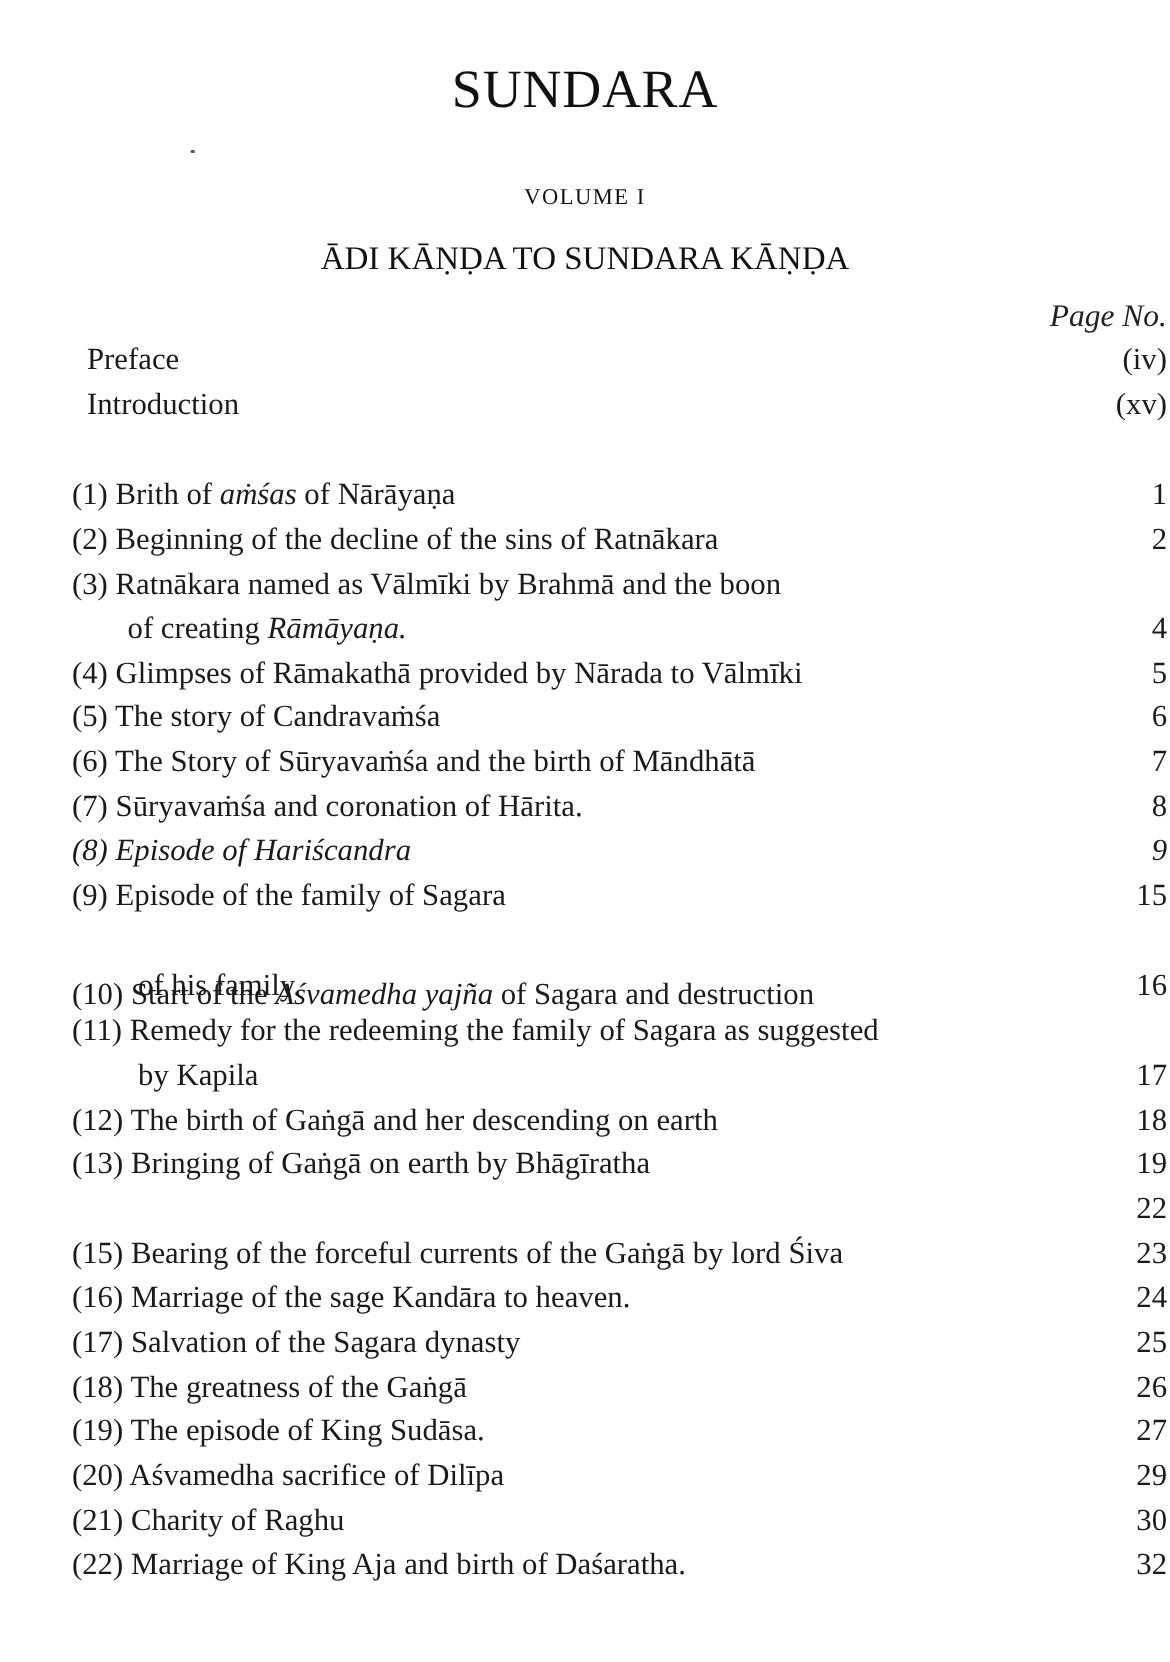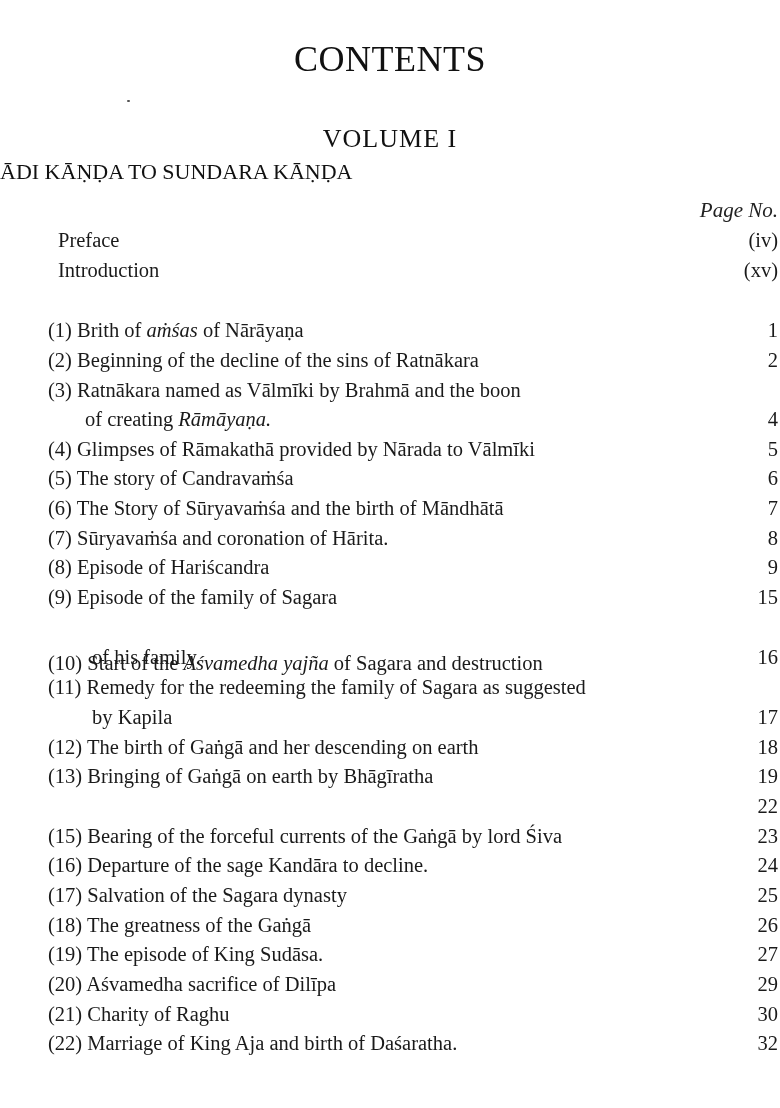--- a/index.html
+++ b/index.html
@@ -27,29 +27,29 @@
     text-align: center;
     font-size: 36px;
     letter-spacing: 0.5px;
     color: #111;
   }
   .volume {
     position: absolute;
     top: 124px;
     left: 0; width: 780px;
     text-align: center;
-    font-size: 26px;
+    font-size: 15px;
     letter-spacing: 1px;
     color: #111;
   }
   .volume-sub {
     position: absolute;
     top: 159px;
     left: 0; width: 780px;
-    text-align: left;
+    text-align: center;
     font-size: 22px;
     color: #111;
   }
   .pageno-head {
     position: absolute;
     top: 198px;
     right: 2px;
     font-size: 21px;
     font-style: italic;
     color: #222;
@@ -87,21 +87,21 @@
     width: 3px; height: 2px;
     background: #555;
     border-radius: 1px;
   }
 </style>
 </head>
 <body>
 
 <div class="page">
 
-  <div class="title">CONTENTS</div>
+  <div class="title">SUNDARA</div>
   <div class="speck" style="left:127px;top:100px;"></div>
 
   <div class="volume">VOLUME  I</div>
   <div class="volume-sub">ĀDI KĀṆḌA TO SUNDARA KĀṆḌA</div>
 
   <div class="pageno-head">Page No.</div>
 
   <div class="row front" style="top:256px;">
     <span class="label">Introduction</span>
     <span class="num">(xv)</span>
@@ -166,21 +166,21 @@
   </div>
 
   <div class="row entry" style="top:524px;">
     <span class="label">
       <span>(7)</span>
       <span>Sūryavaṁśa and coronation of Hārita.</span>
     </span>
     <span class="num">8</span>
   </div>
 
-  <div class="row entry" style="top:553px;">
+  <div class="row entry" style="top:553px;font-style:italic;">
     <span class="label">
       <span>(8)</span>
       <span>Episode of Hariścandra</span>
     </span>
     <span class="num">9</span>
   </div>
 
   <div class="row entry" style="top:583px;">
     <span class="label">
       <span>(9)</span>
@@ -235,21 +235,21 @@
     <span class="label">
       <span>(15)</span>
       <span>Bearing of the forceful currents of the Gaṅgā by lord Śiva</span>
     </span>
     <span class="num">23</span>
   </div>
 
   <div class="row entry" style="top:851px;">
     <span class="label">
       <span>(16)</span>
-      <span>Departure of the sage Kandāra to decline.</span>
+      <span>Marriage of the sage Kandāra to heaven.</span>
     </span>
     <span class="num">24</span>
   </div>
 
   <div class="row entry" style="top:881px;">
     <span class="label">
       <span>(17)</span>
       <span>Salvation of the Sagara dynasty</span>
     </span>
     <span class="num">25</span>

